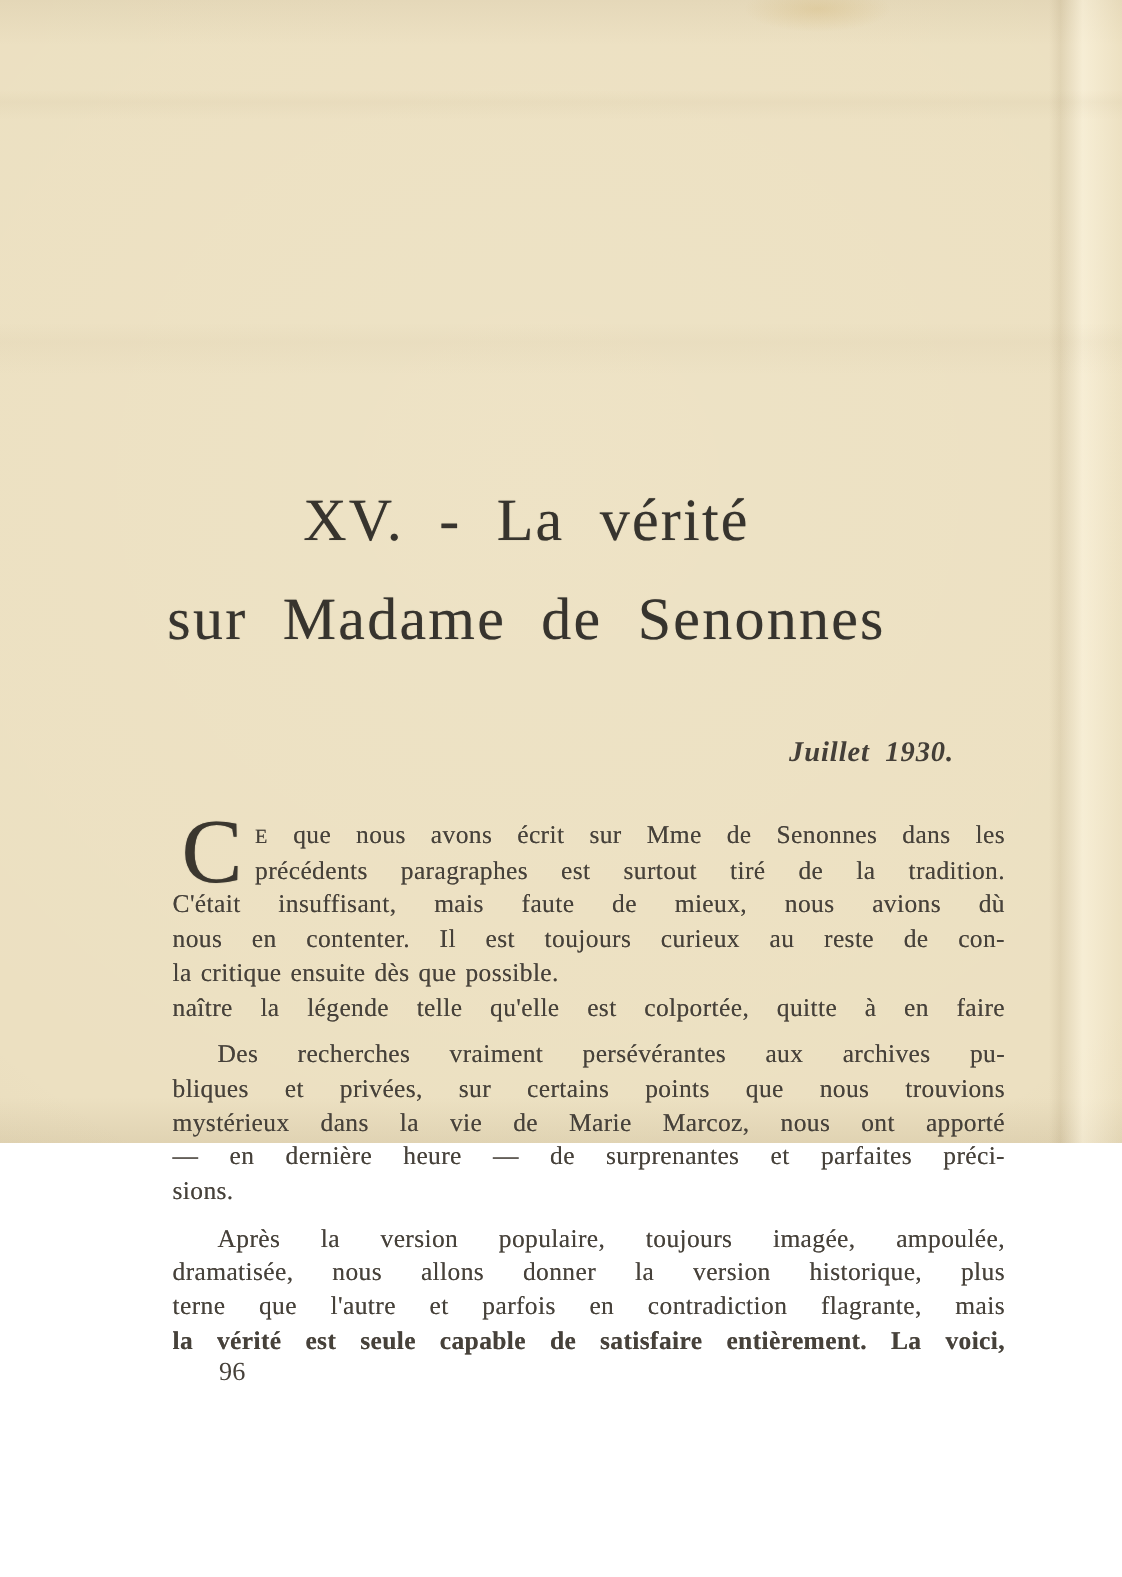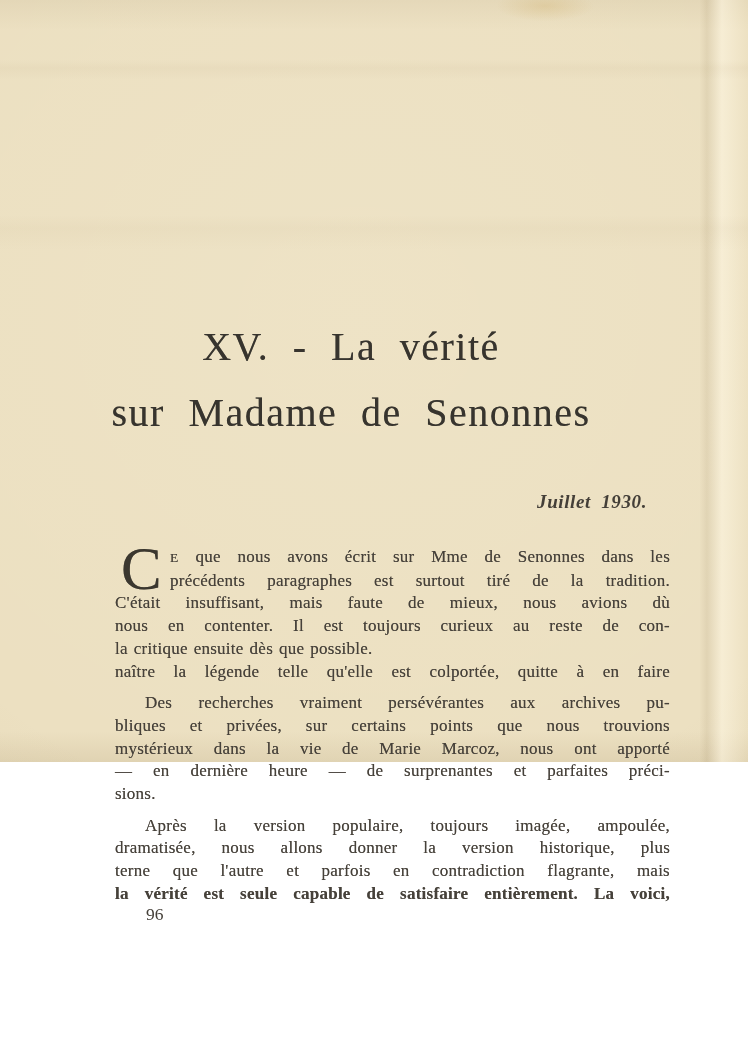--- a/index.html
+++ b/index.html
@@ -50,21 +50,21 @@
     line-height: 46px;
     text-shadow: 0 0 0.5px rgba(55,52,46,0.55);
   }
   .chapter-title .title-line-2 {
     margin-top: 20px;
   }
 
   
   .dateline {
     position: absolute;
-    left: 126px;
+    left: 115px;
     top: 491px;
     width: 521px;
     text-align: right;
     font-style: italic;
     font-weight: 700;
     font-size: 19px;
     letter-spacing: 0.6px;
     word-spacing: 5px;
     color: #443f38;
   }

